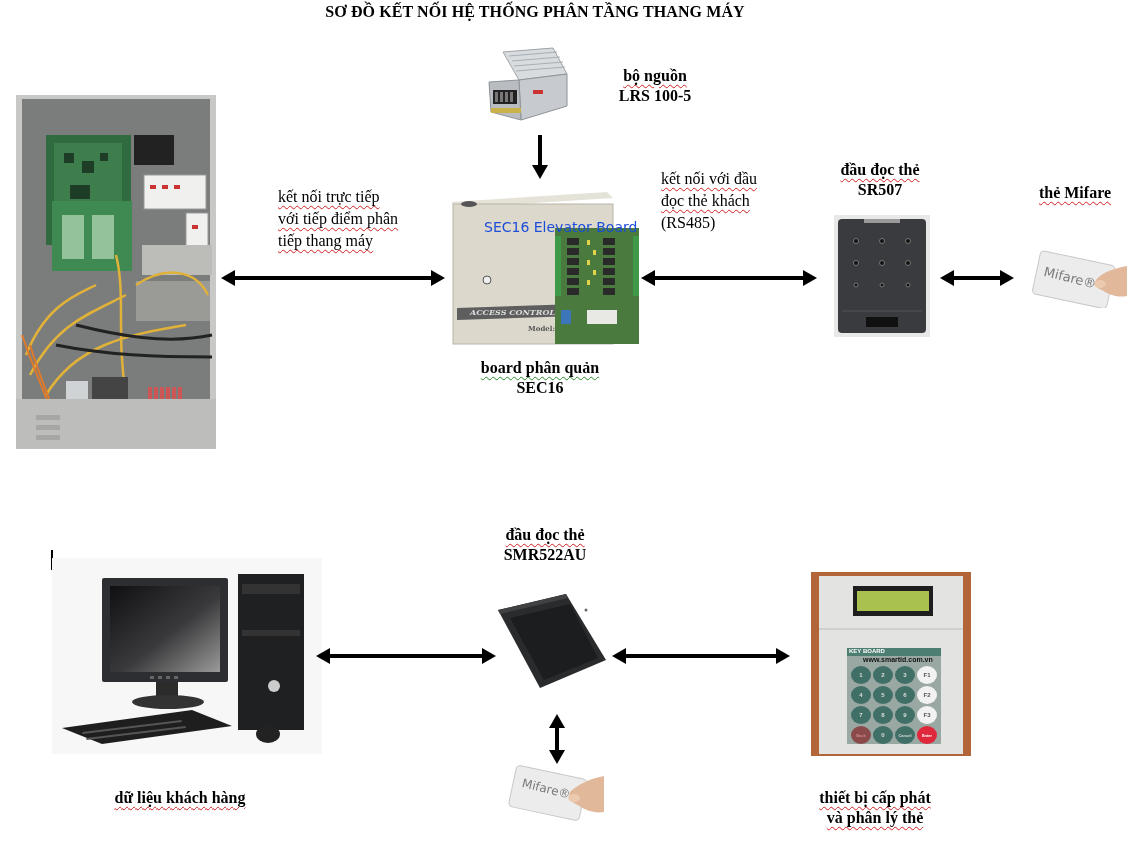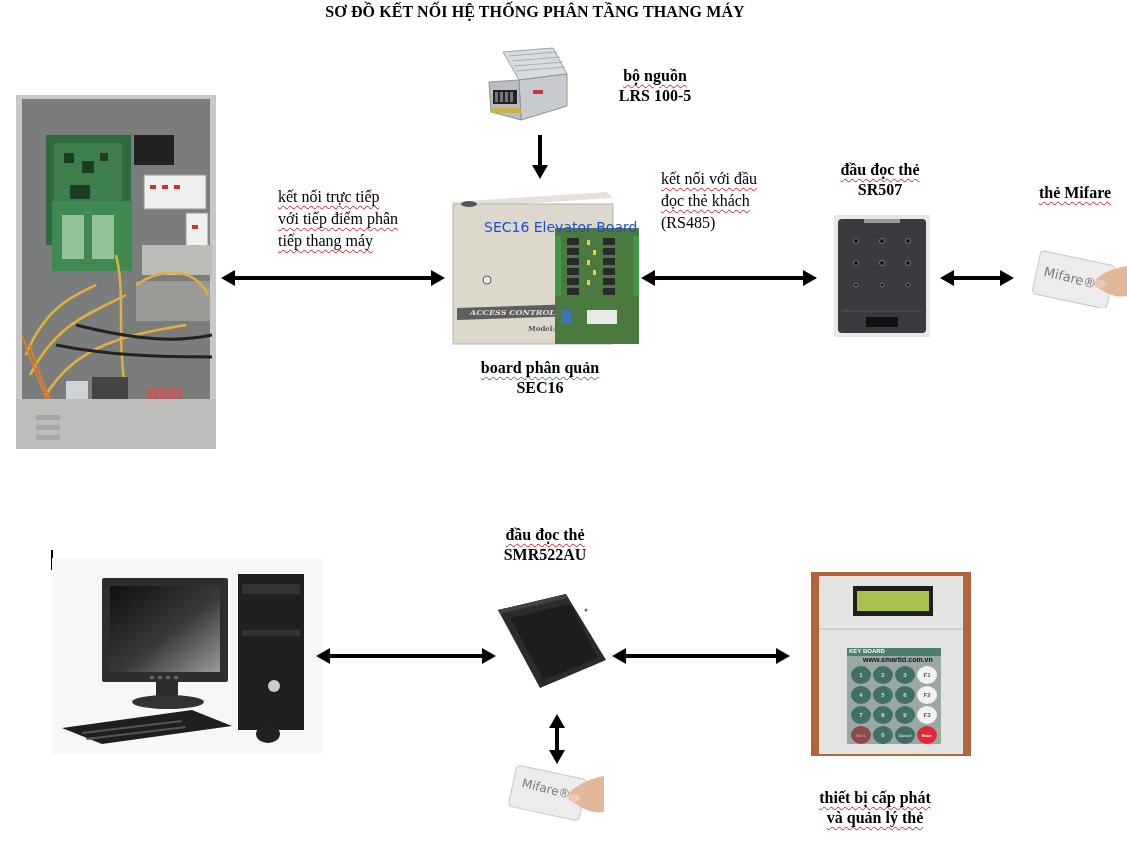--- a/index.html
+++ b/index.html
@@ -263,20 +263,21 @@
     <circle cx="222" cy="128" r="6" fill="#ccc"></circle>
     <polygon points="10,170 140,152 180,168 50,186" fill="#1e1e1e"></polygon>
     <g fill="#555">
         <rect x="30" y="168" width="100" height="2" transform="rotate(-7 80 169)"></rect>
         <rect x="34" y="174" width="100" height="2" transform="rotate(-7 84 175)"></rect>
       </g>
     <ellipse cx="216" cy="176" rx="12" ry="9" fill="#222"></ellipse>
   </svg>
 </div>
 <div class="abs lbl bold" style="left:60px;top:788px;width:240px;">
+  <div><span class="wavy">dữ liệu khách hàng</span></div>
 </div>
 
 <div class="abs" style="left:316px;top:646px;width:180px;height:20px;">
   <svg width="180" height="20">
       <line x1="12" y1="10" x2="168" y2="10" stroke="#000" stroke-width="4"></line>
       <polygon points="0,10 14,2 14,18" fill="#000"></polygon>
       <polygon points="180,10 166,2 166,18" fill="#000"></polygon>
     </svg>
 </div>
 
@@ -341,14 +342,14 @@
     <div style="background:#3f6f66;border-radius:50%;color:#ddd;font:bold 6px 'Liberation Sans',sans-serif;display:flex;align-items:center;justify-content:center;">9</div>
     <div style="background:#f2f2f2;border-radius:50%;color:#555;font:bold 6px 'Liberation Sans',sans-serif;display:flex;align-items:center;justify-content:center;">F3</div>
     <div style="background:#8a4a4a;border-radius:50%;color:#c88;font:bold 4px 'Liberation Sans',sans-serif;display:flex;align-items:center;justify-content:center;">Back</div>
     <div style="background:#3f6f66;border-radius:50%;color:#ddd;font:bold 6px 'Liberation Sans',sans-serif;display:flex;align-items:center;justify-content:center;">0</div>
     <div style="background:#3f6f66;border-radius:50%;color:#ddd;font:bold 4px 'Liberation Sans',sans-serif;display:flex;align-items:center;justify-content:center;">Cancel</div>
     <div style="background:#e0283c;border-radius:50%;color:#fff;font:bold 4px 'Liberation Sans',sans-serif;display:flex;align-items:center;justify-content:center;">Enter</div>
   </div>
 </div>
 <div class="abs lbl bold" style="left:795px;top:788px;width:160px;">
   <div><span class="wavy">thiết bị cấp phát</span></div>
-  <div><span class="wavy">và quản lý thẻ</span></div>
+  <div><span class="wavy">và phân lý thẻ</span></div>
 </div>
 
 </body></html>

